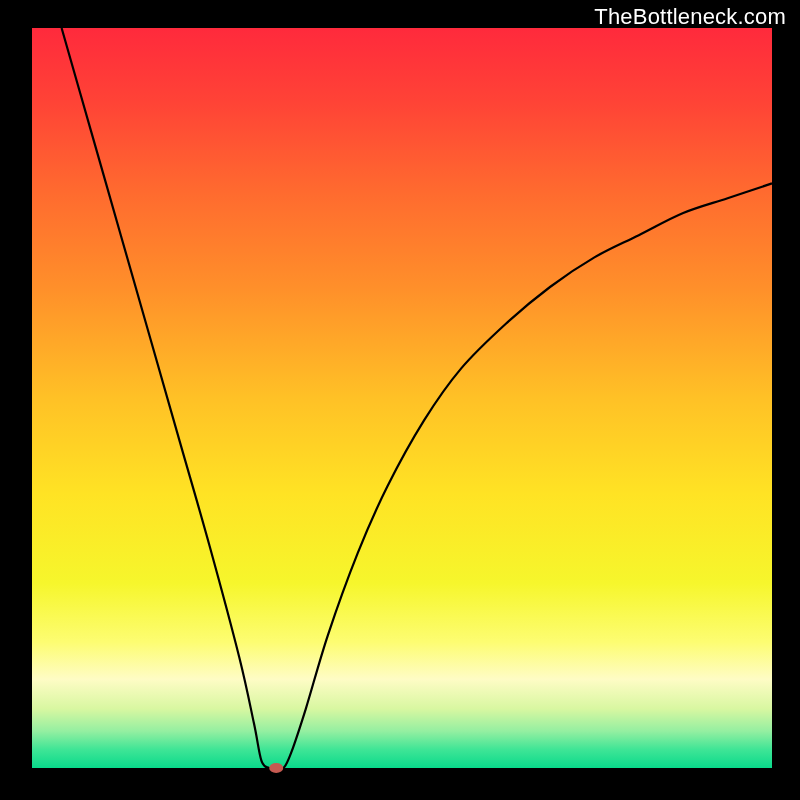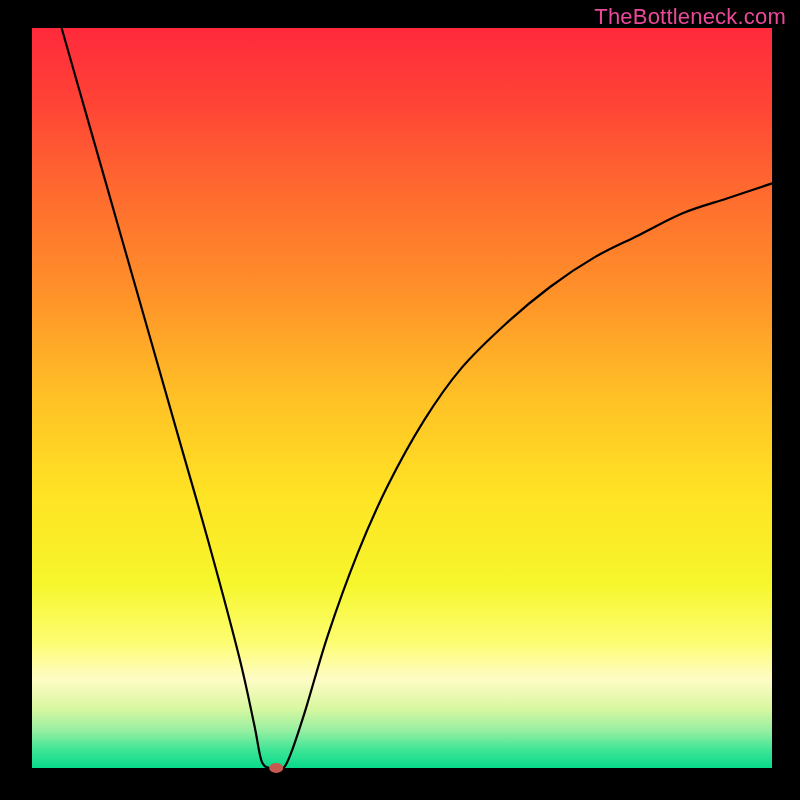--- a/index.html
+++ b/index.html
@@ -16,21 +16,21 @@
     left: 0;
     top: 0;
     width: 800px;
     height: 800px;
     background: #000;
   }
   .watermark {
     position: absolute;
     top: 4px;
     right: 14px;
-    color: #ec4899;
+    color: #ffffff;
     font-size: 22px;
     font-weight: 500;
     letter-spacing: 0.2px;
     user-select: none;
   }
 </style>
 </head>
 <body>
 <div class="frame">
 

